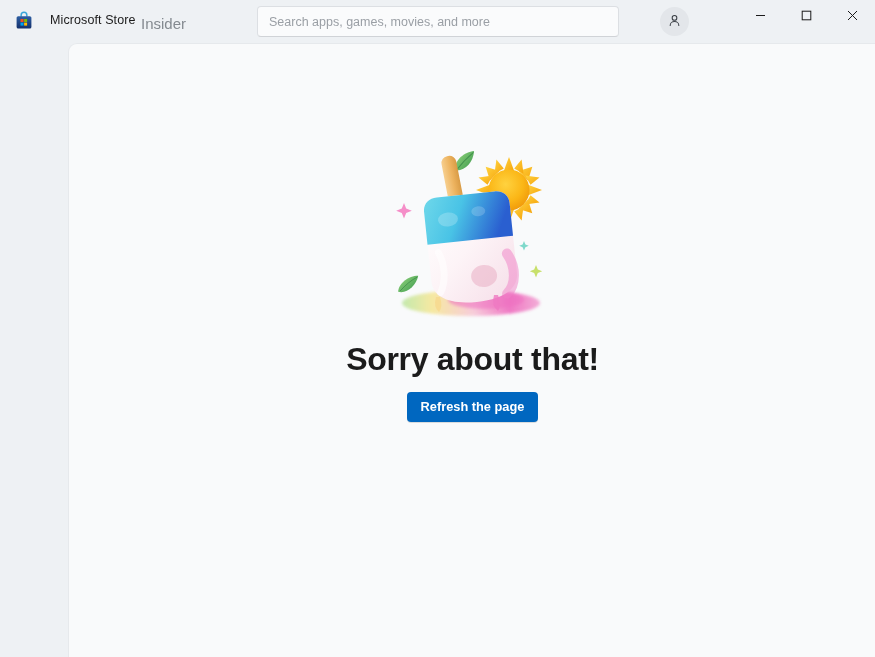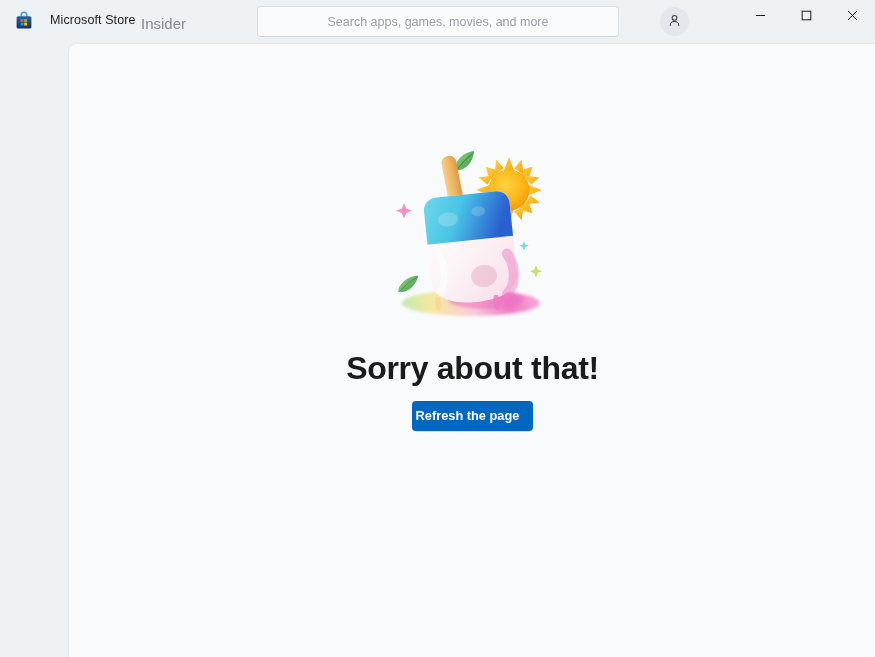--- a/index.html
+++ b/index.html
@@ -72,21 +72,20 @@
     box-sizing: border-box;
     border: 1px solid #dcdfe3;
     border-bottom: 1px solid #d0d3d7;
     border-radius: 4px;
     background: #fafbfc;
     padding: 0 11px;
     font-family: "Liberation Sans", sans-serif;
     font-size: 12.5px;
     color: #1b1b1b;
     outline: none;
-    text-align: center;
   }
   .search-input::placeholder {
     color: #9a9fa5;
     opacity: 1;
   }
 
   .account-btn {
     position: absolute;
     left: 660px;
     top: 7px;
@@ -163,21 +162,21 @@
     width: 190px;
     height: 190px;
     margin-bottom: 14px;
   }
 
   .error-title {
     font-size: 32px;
     font-weight: 600;
     color: #1b1b1b;
     letter-spacing: -0.3px;
-    margin: 9px 0 14px 0;
+    margin: 0 0 14px 0;
     text-align: center;
   }
 
   .error-body {
     font-size: 16.5px;
     font-weight: 600;
     color: #1b1b1b;
     line-height: 1.6;
     text-align: center;
     width: 470px;
@@ -185,21 +184,21 @@
   }
 
   .refresh-btn {
     border: none;
     background: #0067c0;
     color: #ffffff;
     font-family: "Liberation Sans", sans-serif;
     font-size: 12.8px;
     font-weight: 600;
     border-radius: 4px;
-    padding: 7px 14px 8px 4px;
+    padding: 7px 14px 8px 14px;
     cursor: pointer;
     box-shadow: 0 1px 0 rgba(0,0,0,0.12);
   }
 </style>
 </head>
 <body>
 
 <div id="app">
 
   <div class="titlebar">

